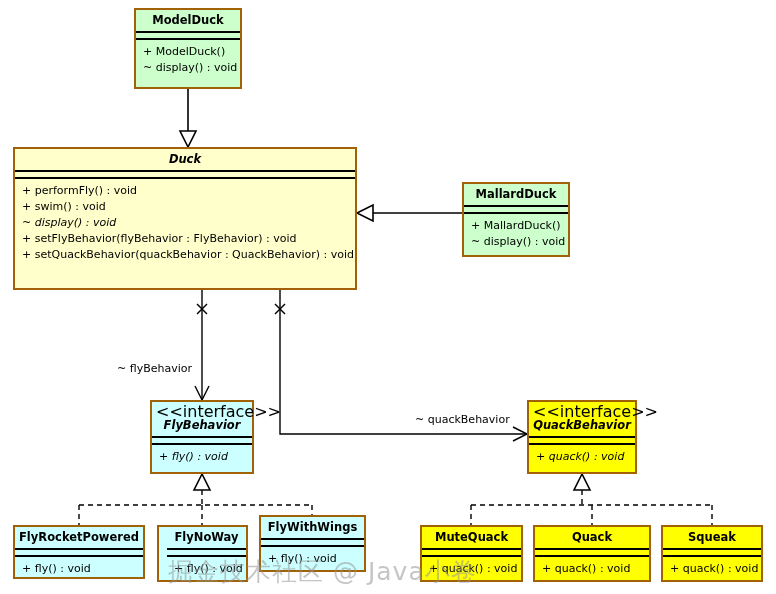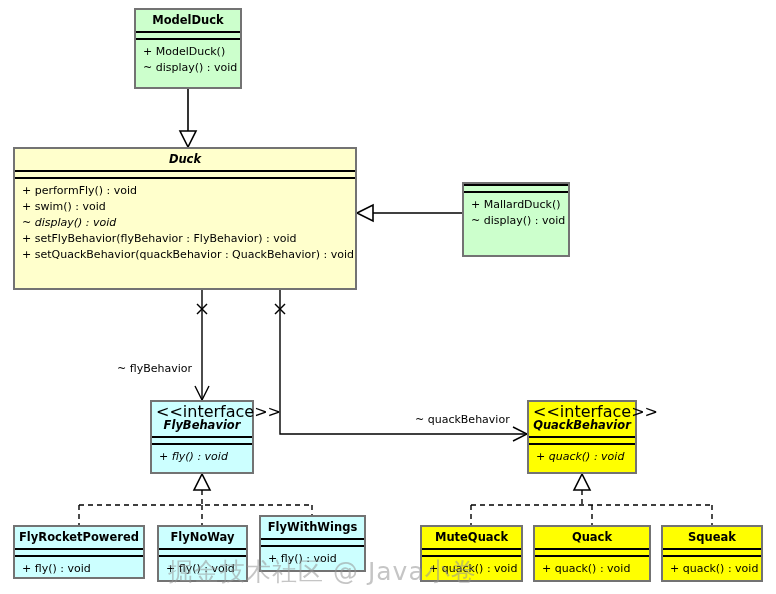--- a/index.html
+++ b/index.html
@@ -20,21 +20,21 @@
   #edges {
     position: absolute;
     left: 0;
     top: 0;
     width: 776px;
     height: 594px;
     pointer-events: none;
   }
   .uml-class {
     position: absolute;
-    border: 2px solid #737373;
+    border: 2px solid #a16207;
     box-sizing: border-box;
     background: #ffffff;
   }
   .uml-header {
     text-align: center;
     padding: 3px 4px 4px 4px;
     font-weight: bold;
     font-size: 11.5px;
     line-height: 14px;
     color: #000000;
@@ -166,20 +166,21 @@
         <div class="uml-divider"></div>
         <div class="uml-ops">
           <div class="uml-op">+ performFly() : void</div>
           <div class="uml-op">+ swim() : void</div>
           <div class="uml-op italic">~ display() : void</div>
           <div class="uml-op">+ setFlyBehavior(flyBehavior : FlyBehavior) : void</div>
           <div class="uml-op">+ setQuackBehavior(quackBehavior : QuackBehavior) : void</div>
         </div>
       </div>
       <div class="uml-class theme-green" style="left: 462px; top: 182px; width: 108px; height: 75px;">
+        <div class="uml-header"><span class="">MallardDuck</span></div>
         <div class="uml-divider"></div>
         <div class="uml-attrs"></div>
         <div class="uml-divider"></div>
         <div class="uml-ops">
           <div class="uml-op">+ MallardDuck()</div>
           <div class="uml-op">~ display() : void</div>
         </div>
       </div>
       <div class="uml-class theme-cyan" style="left: 150px; top: 400px; width: 104px; height: 74px;">
         <div class="uml-header"><span class="stereo">&lt;&lt;interface&gt;&gt;</span><span class="cname-italic">FlyBehavior</span></div>
@@ -201,21 +202,21 @@
       </div>
       <div class="uml-class theme-cyan" style="left: 13px; top: 525px; width: 132px; height: 54px;">
         <div class="uml-header"><span class="">FlyRocketPowered</span></div>
         <div class="uml-divider"></div>
         <div class="uml-attrs"></div>
         <div class="uml-divider"></div>
         <div class="uml-ops">
           <div class="uml-op">+ fly() : void</div>
         </div>
       </div>
-      <div class="uml-class theme-cyan" style="left: 157px; top: 525px; width: 91px; height: 57px;">
+      <div class="uml-class theme-cyan" style="left: 157px; top: 525px; width: 91px; height: 57px; padding-left: 8px;">
         <div class="uml-header"><span class="">FlyNoWay</span></div>
         <div class="uml-divider"></div>
         <div class="uml-attrs"></div>
         <div class="uml-divider"></div>
         <div class="uml-ops">
           <div class="uml-op">+ fly() : void</div>
         </div>
       </div>
       <div class="uml-class theme-cyan" style="left: 259px; top: 515px; width: 107px; height: 57px;">
         <div class="uml-header"><span class="">FlyWithWings</span></div>

